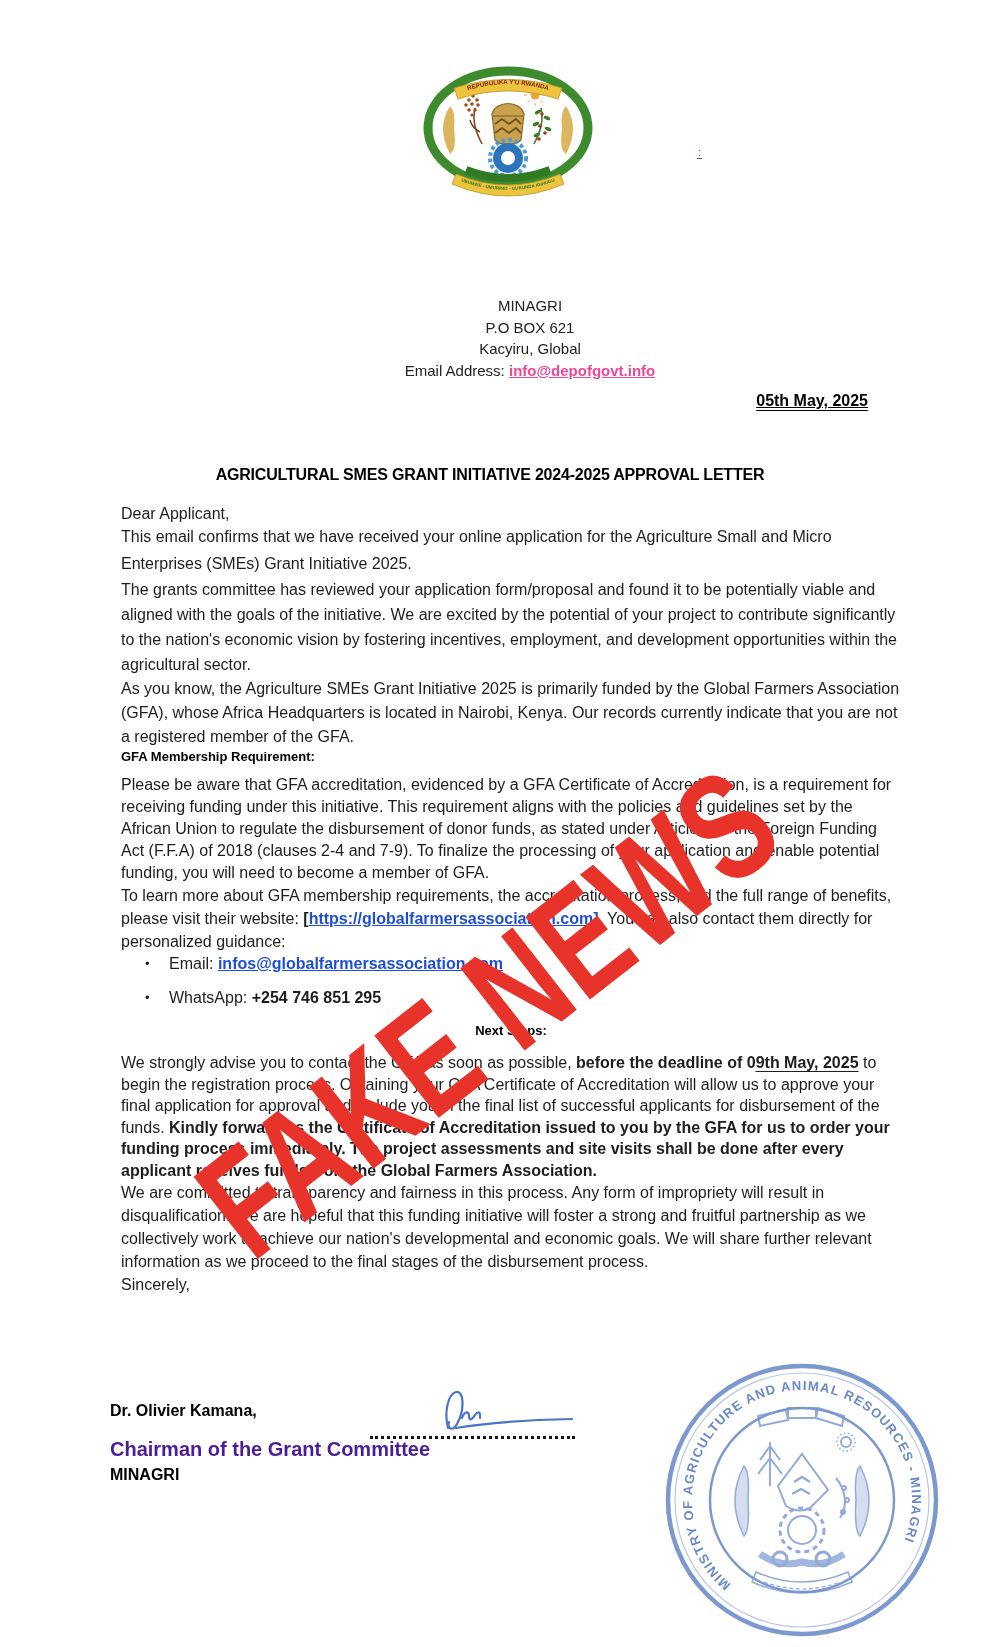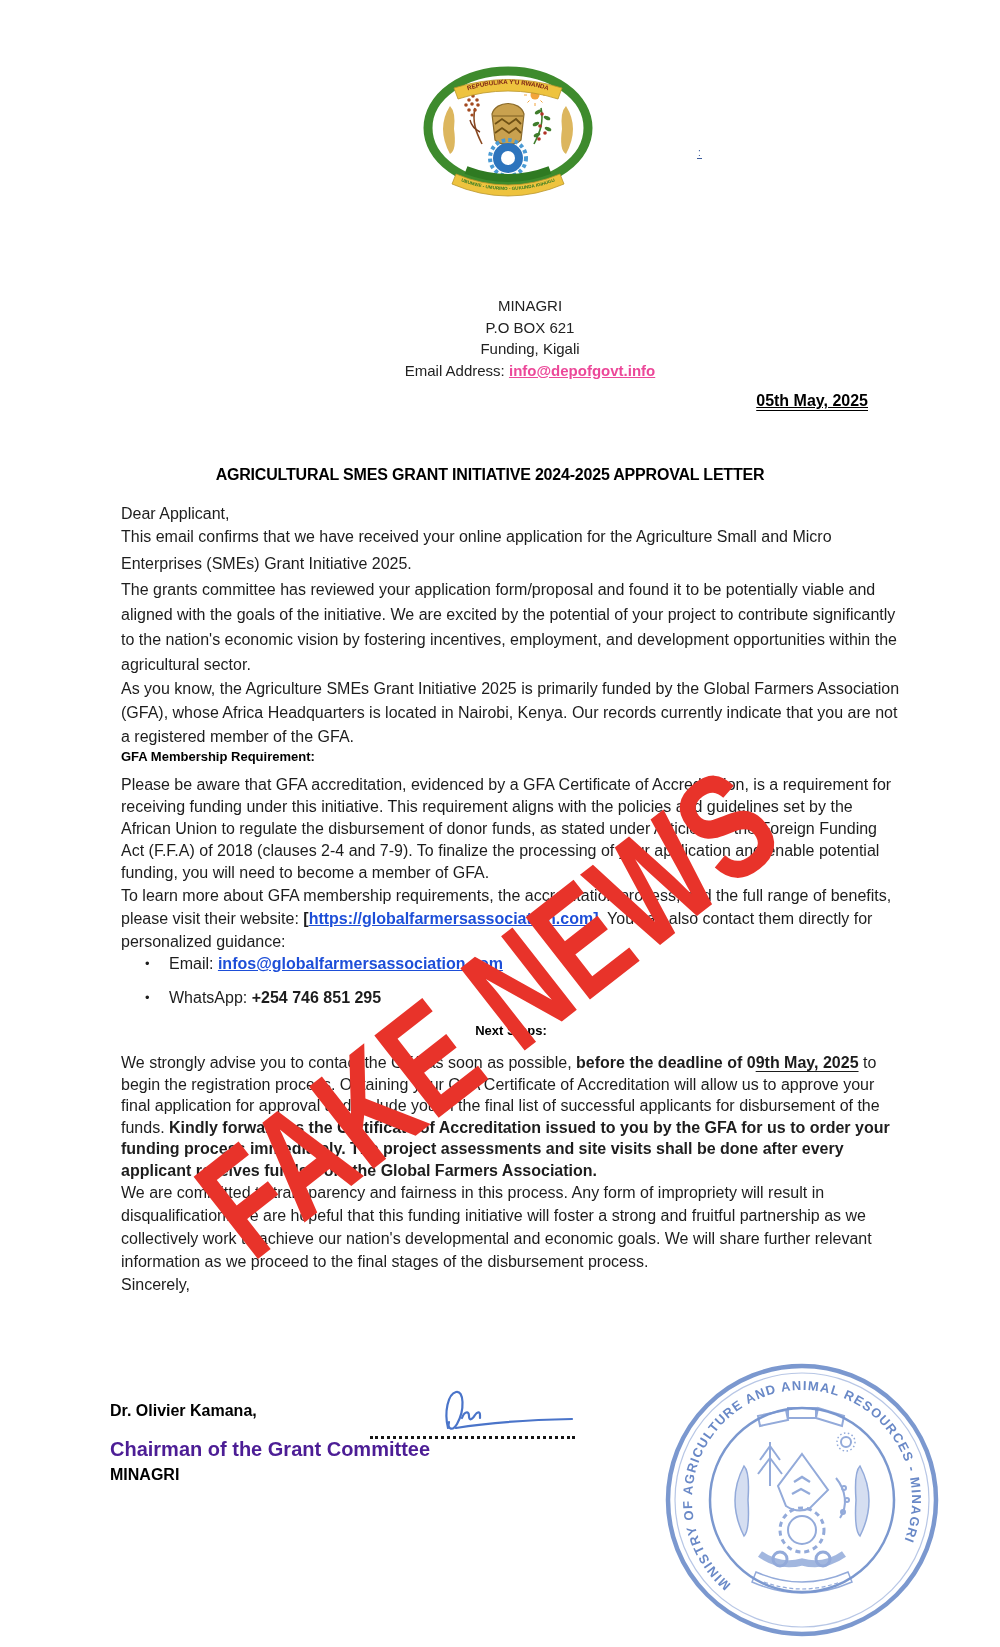--- a/index.html
+++ b/index.html
@@ -151,21 +151,21 @@
     </text>
   </svg>
 
   <span class="artifact">:</span>
 
 
 
   <div class="addr">
     <div>MINAGRI</div>
     <div>P.O BOX 621</div>
-    <div>Funding, Kigali</div>
+    <div>Kacyiru, Global</div>
     <div>
       <span>Email Address: </span><span class="seg-ha">info@depofgovt.info</span>
     </div>
   </div>
 
   <div class="dateline"><span>05th May, 2025</span></div>
 
   <div class="title"><span>AGRICULTURAL SMES GRANT INITIATIVE 2024-2025 APPROVAL LETTER</span></div>
 
   <div class="bodytext">

